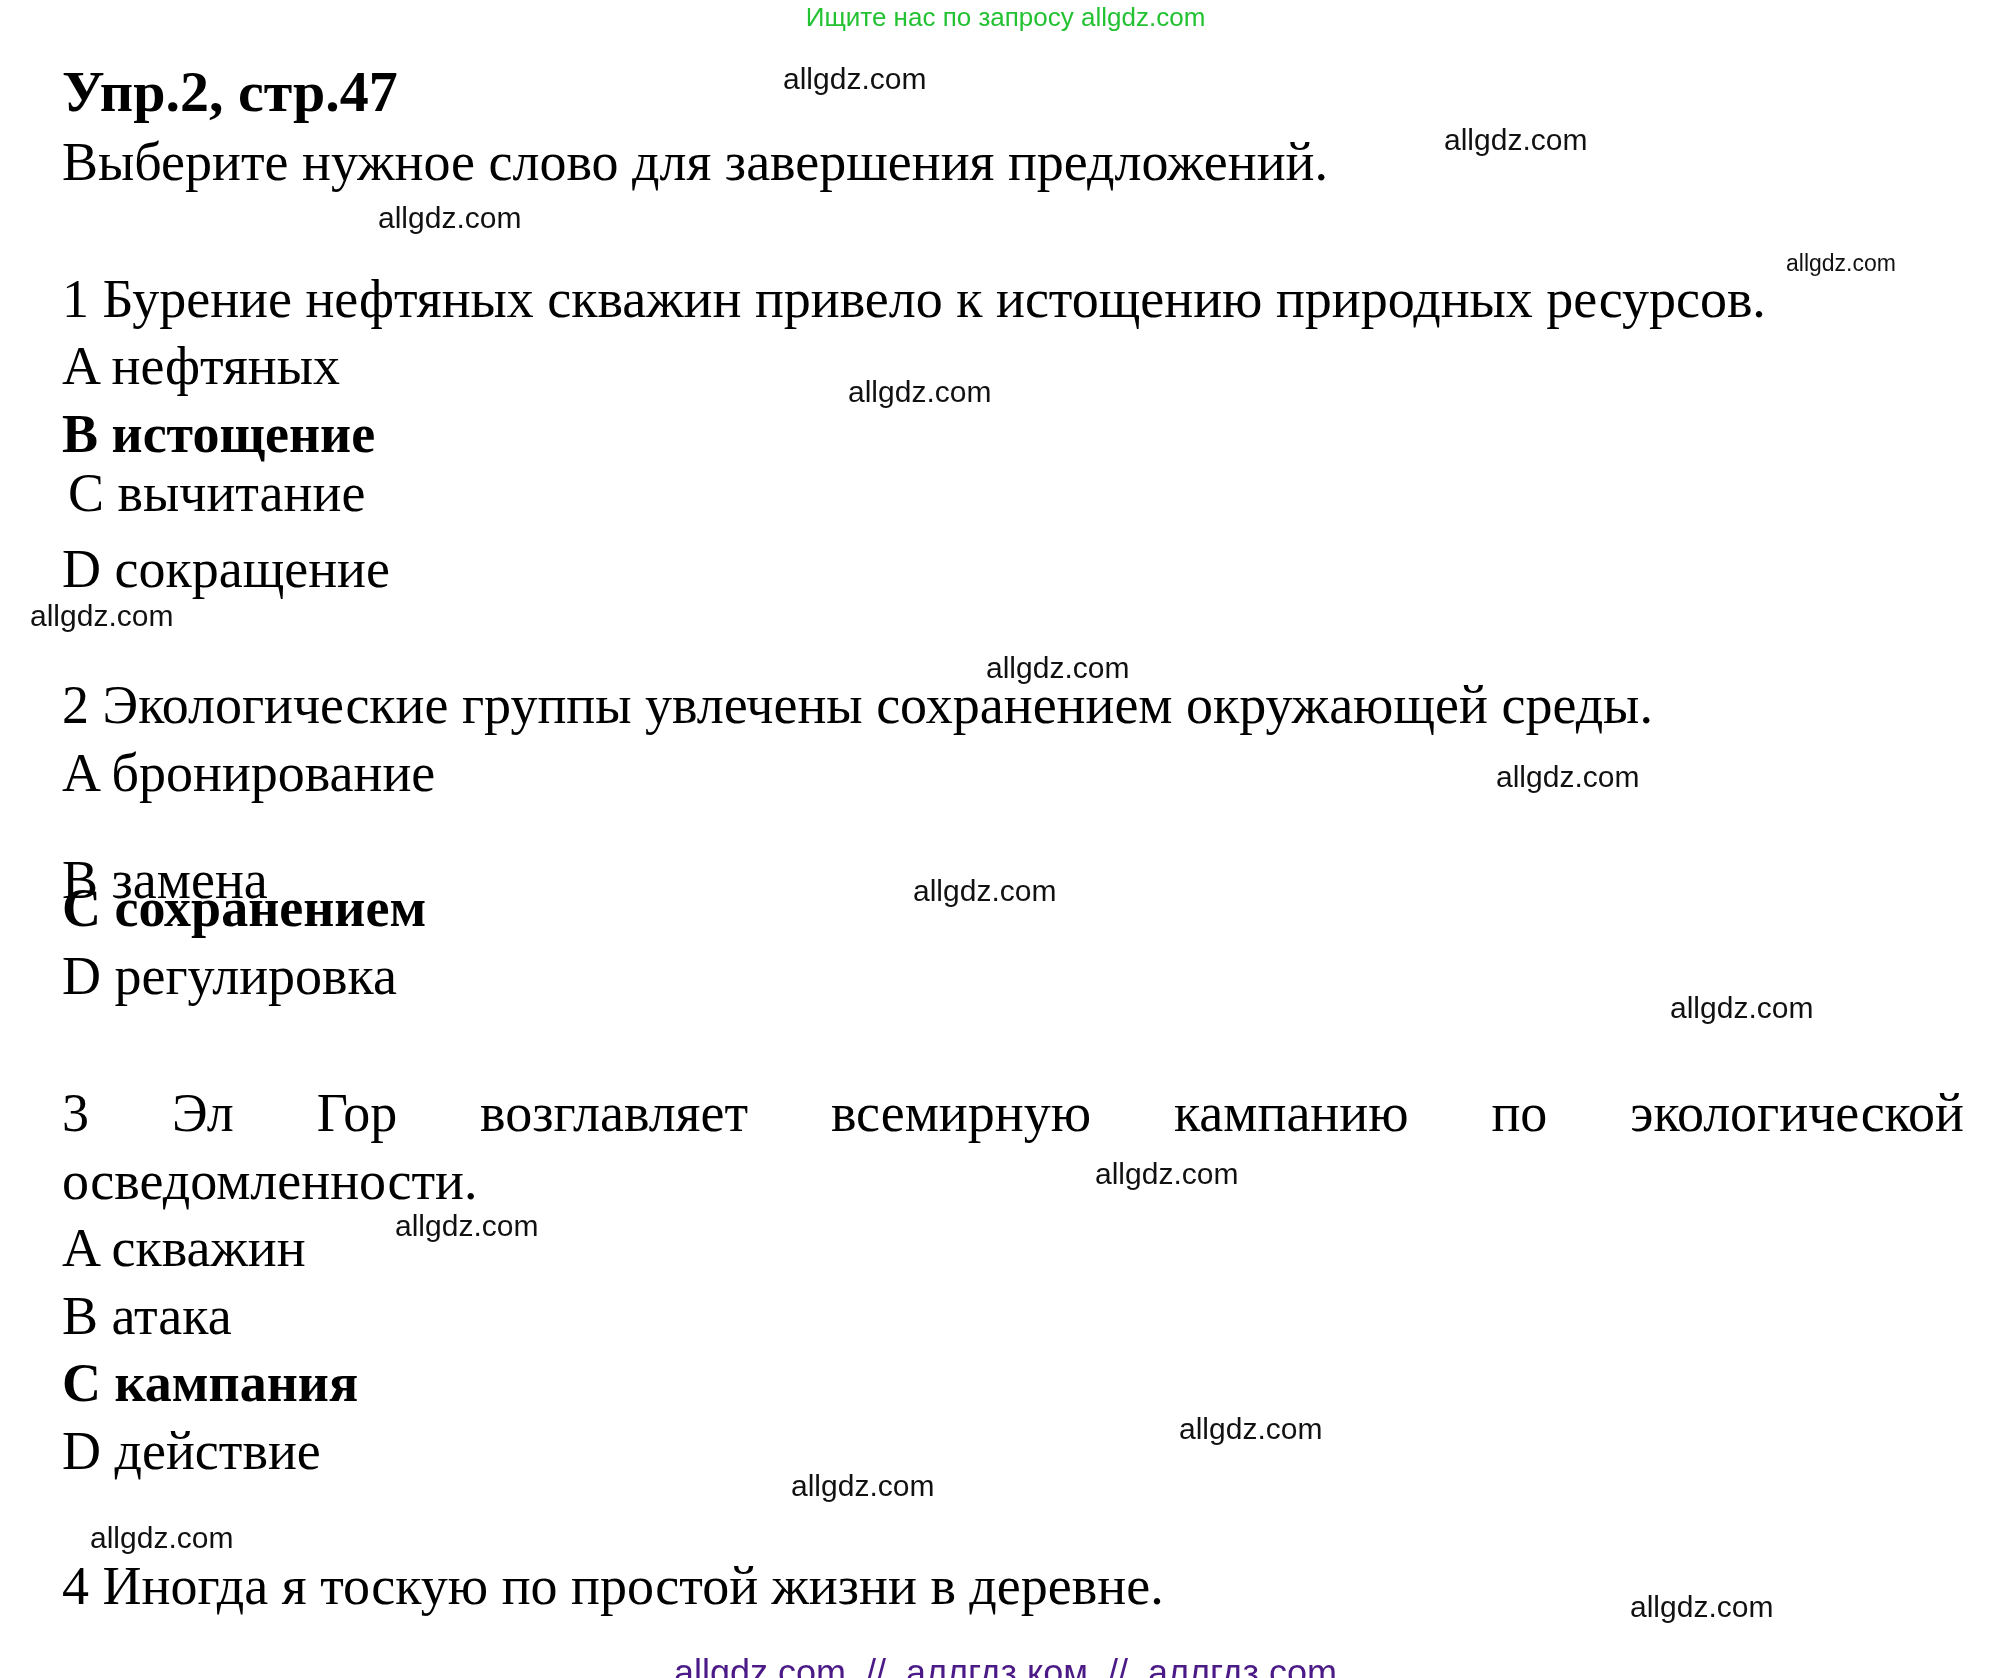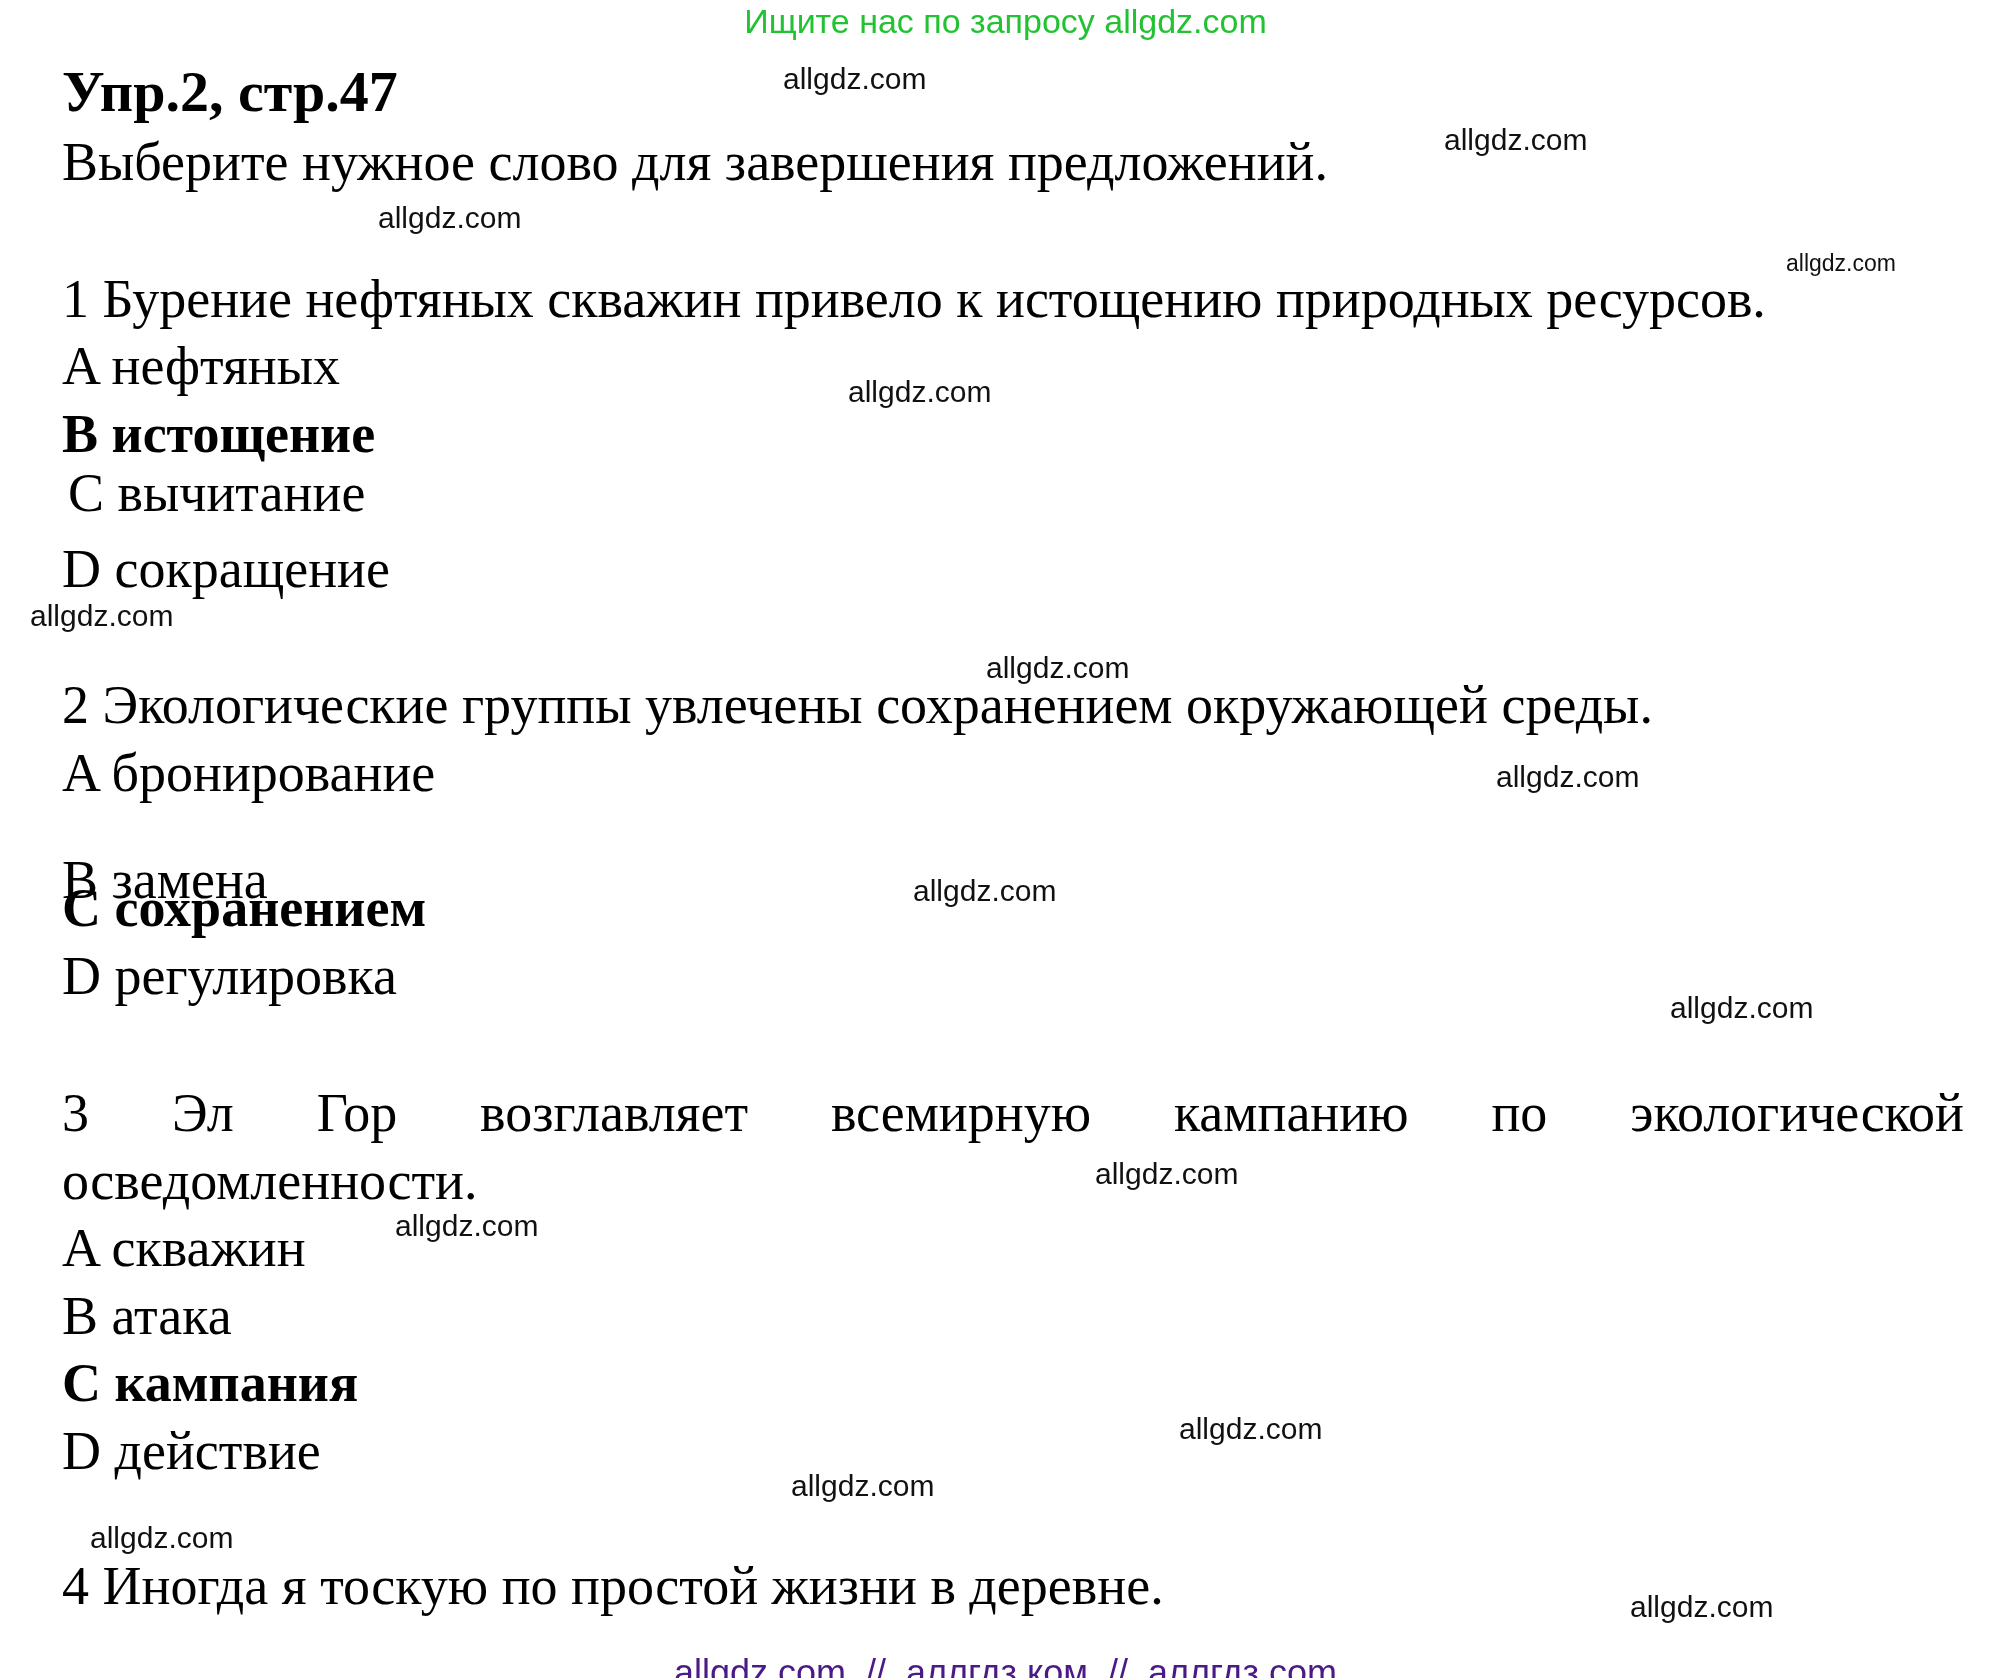--- a/index.html
+++ b/index.html
@@ -1,19 +1,19 @@
 <!DOCTYPE html>
 <html><head>
 <meta charset="utf-8">
 <style>
   html, body { margin: 0; padding: 0; background: #ffffff; }
   body { width: 2011px; height: 1678px; position: relative; overflow: hidden; }
   .banner {
     position: absolute; left: 0; width: 2011px; top: 2px; text-align: center;
-    font-family: "Liberation Sans", sans-serif; font-size: 34px; color: #22c232;
+    font-family: "Liberation Sans", sans-serif; font-size: 26px; color: #22c232;
   }
   .title {
     position: absolute; left: 62px; top: 58px;
     font-family: "Liberation Serif", serif; font-weight: bold; font-size: 58px; color: #000;
     line-height: 68px;
   }
   .line {
     position: absolute; left: 62px;
     font-family: "Liberation Serif", serif; font-size: 54px; color: #000;
     line-height: 68px; white-space: nowrap; text-align: right;

